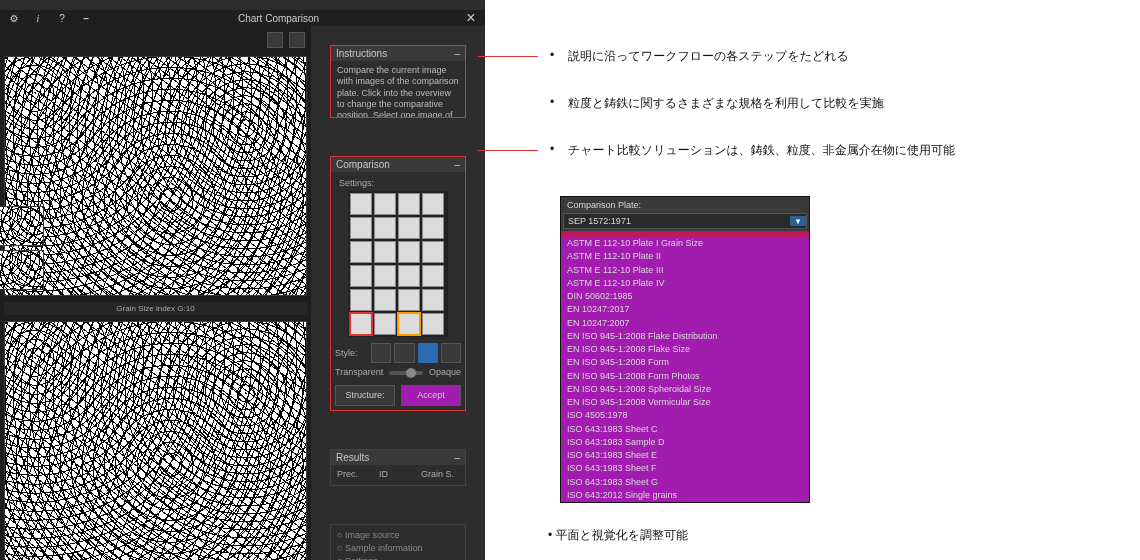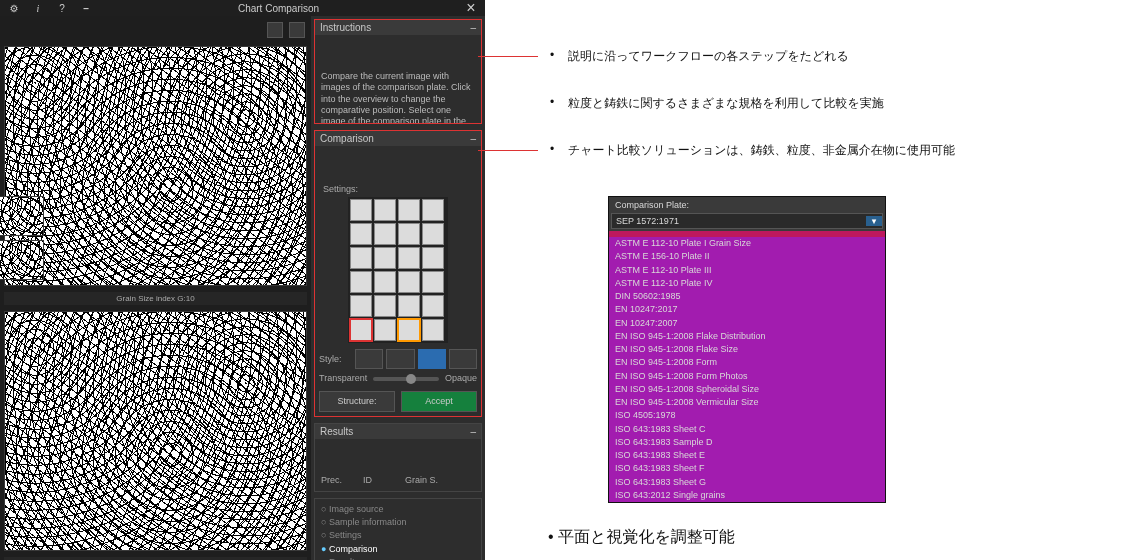--- a/index.html
+++ b/index.html
@@ -25,20 +25,21 @@
     flex-direction: column;
   }
   .titlebar {
     height: 26px;
     background: #1f1f1f;
     display: flex;
     align-items: center;
     justify-content: flex-end;
     padding: 0 6px;
     gap: 8px;
+    margin-top: 10px;
   }
   .titlebar .title { flex: 1; text-align: center; font-size: 10px; color: #ccc; }
   .titlebar .ticon { width: 16px; height:16px; display:flex; align-items:center; justify-content:center; color:#ccc; cursor:pointer; }
   .app-body { flex:1; display:flex; }
   .leftpane {
     width: 320px;
     background: #1e1e1e;
     display:flex;
     flex-direction: column;
     position: relative;
@@ -79,22 +80,22 @@
   .tbicon { width:16px; height:16px; background:#3a3a3a; border:1px solid #555; cursor:pointer; }
 
   .rightpane {
     flex:1;
     display:flex;
     flex-direction: column;
     background:#2d2d2d;
   }
   .panel {
     border:1px solid #444;
-    margin:3px;
-    display:flex; flex-direction:column;gap:32px;
+    margin:19px;
+    display:flex; flex-direction:column;
   }
   .panel.red { border:1.5px solid #d33; }
   .panel-hdr {
     background:#3a3a3a;
     padding:2px 5px;
     font-size:10px;
     display:flex;
     justify-content:space-between;
     align-items:center;
   }
@@ -170,39 +171,38 @@
     height:1px;
     background:#d33;
   }
   .bullet.noline::after{ display:none; }
   .bullet2, .bullet3 { margin-left:0; }
 
   .bottom-bullet {
     position:absolute;
     left:548px;
     top:527px;
-    font-size:16px;
+    font-size:12px;
     color:#111;
   }
   .bottom-bullet::before{
     content:"•  ";
   }
 
   
   .dropdown {
     position:absolute;
     left:560px; top:196px;
-    width:278px;
+    width:250px;
     background:#3a3a3a;
     color:#d8d8d8;
     font-size:9px;
     border:1px solid #111;
     display:flex;
     flex-direction:column;
-    margin-left:48px;
   }
   .dropdown .dd-label { padding:3px 6px; background:#3a3a3a; }
   .dropdown .dd-select {
     display:flex; align-items:center;
     background:#2a2a2a; border:1px solid #555;
     margin:0 2px 2px 2px;
   }
   .dd-select .val { flex:1; padding:2px 4px; }
   .dd-select .arrow { width:16px; text-align:center; background:#29608f; color:#fff; cursor:pointer; }
   .dd-list {
@@ -324,21 +324,21 @@
           <div class="slider-row">
             <span>Transparent</span>
             <div class="slider-track">
               <div class="slider-thumb"></div>
             </div>
             <span>Opaque</span>
           </div>
 
           <div class="btn-row">
             <div class="btn">Structure:</div>
-            <div class="btn" style="background:#15803d">Accept</div>
+            <div class="btn" style="background:#a21caf">Accept</div>
           </div>
         </div>
       </div>
 
       <div class="panel results">
         <div class="panel-hdr">
           <span>Results</span>
           <span>–</span>
         </div>
         <div class="panel-body">
@@ -382,21 +382,21 @@
 <div class="bottom-bullet">平面と視覚化を調整可能</div>
 
 <div class="dropdown">
   <div class="dd-label">Comparison Plate:</div>
   <div class="dd-select">
     <div class="val">SEP 1572:1971</div>
     <div class="arrow">▾</div>
   </div>
   <div class="dd-list" id="dd-list">
       <div class="dd-item">ASTM E 112-10 Plate I Grain Size</div>
-      <div class="dd-item">ASTM E 156-10 Plate II</div>
+      <div class="dd-item">ASTM E 112-10 Plate II</div>
       <div class="dd-item">ASTM E 112-10 Plate III</div>
       <div class="dd-item">ASTM E 112-10 Plate IV</div>
       <div class="dd-item">DIN 50602:1985</div>
       <div class="dd-item">EN 10247:2017</div>
       <div class="dd-item">EN 10247:2007</div>
       <div class="dd-item">EN ISO 945-1:2008 Flake Distribution</div>
       <div class="dd-item">EN ISO 945-1:2008 Flake Size</div>
       <div class="dd-item">EN ISO 945-1:2008 Form</div>
       <div class="dd-item">EN ISO 945-1:2008 Form Photos</div>
       <div class="dd-item">EN ISO 945-1:2008 Spheroidal Size</div>

